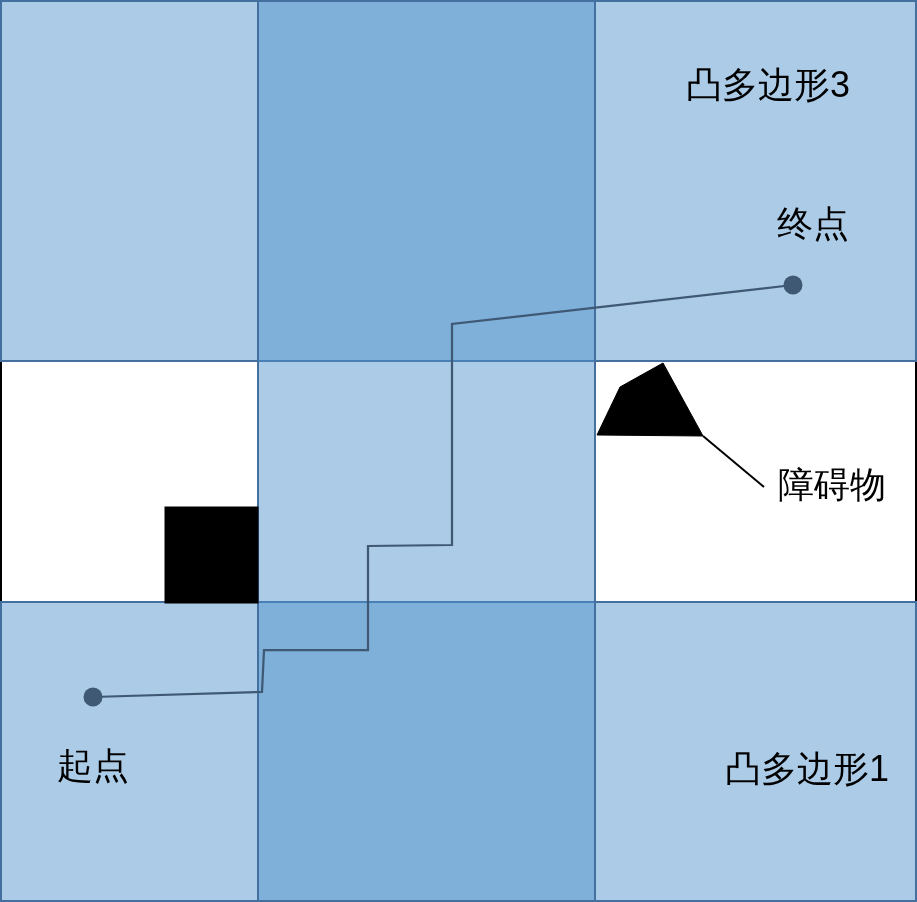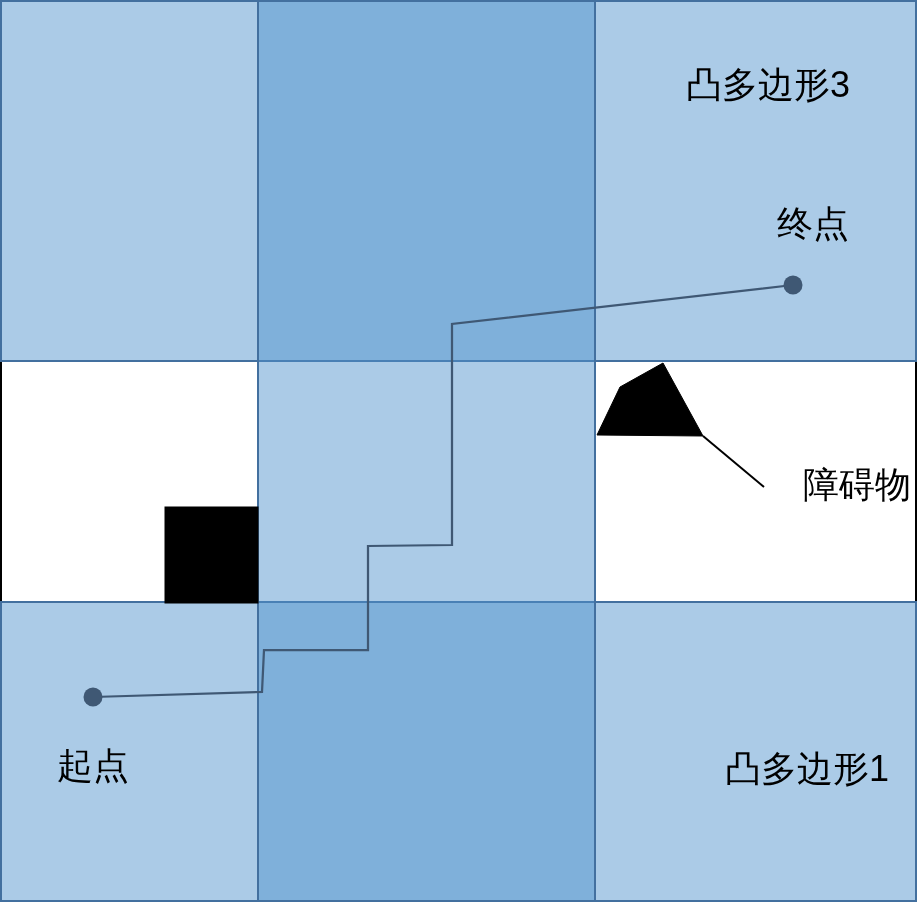--- a/index.html
+++ b/index.html
@@ -60,21 +60,21 @@
     position: absolute;
     font-size: 36px;
     line-height: 1.05;
     color: var(--text, #000000);
     white-space: nowrap;
     z-index: 4;
   }
   .label-polygon3 { left: 686px; top: 66px; }
   .label-end      { left: 757px; top: 205px; margin-left: 20px; }
   .label-polygon2 { left: 261px; top: 397px; }
-  .label-obstacle { left: 778px; top: 466px; margin-left: 25px; }
+  .label-obstacle { left: 778px; top: 466px; }
   .label-start    { left: 57px;  top: 727px; margin-top: 20px; }
   .label-polygon1 { left: 725px; top: 750px; }
 </style>
 </head>
 <body>
 
 <div class="canvas">
 
   <div class="frame"></div>
 

